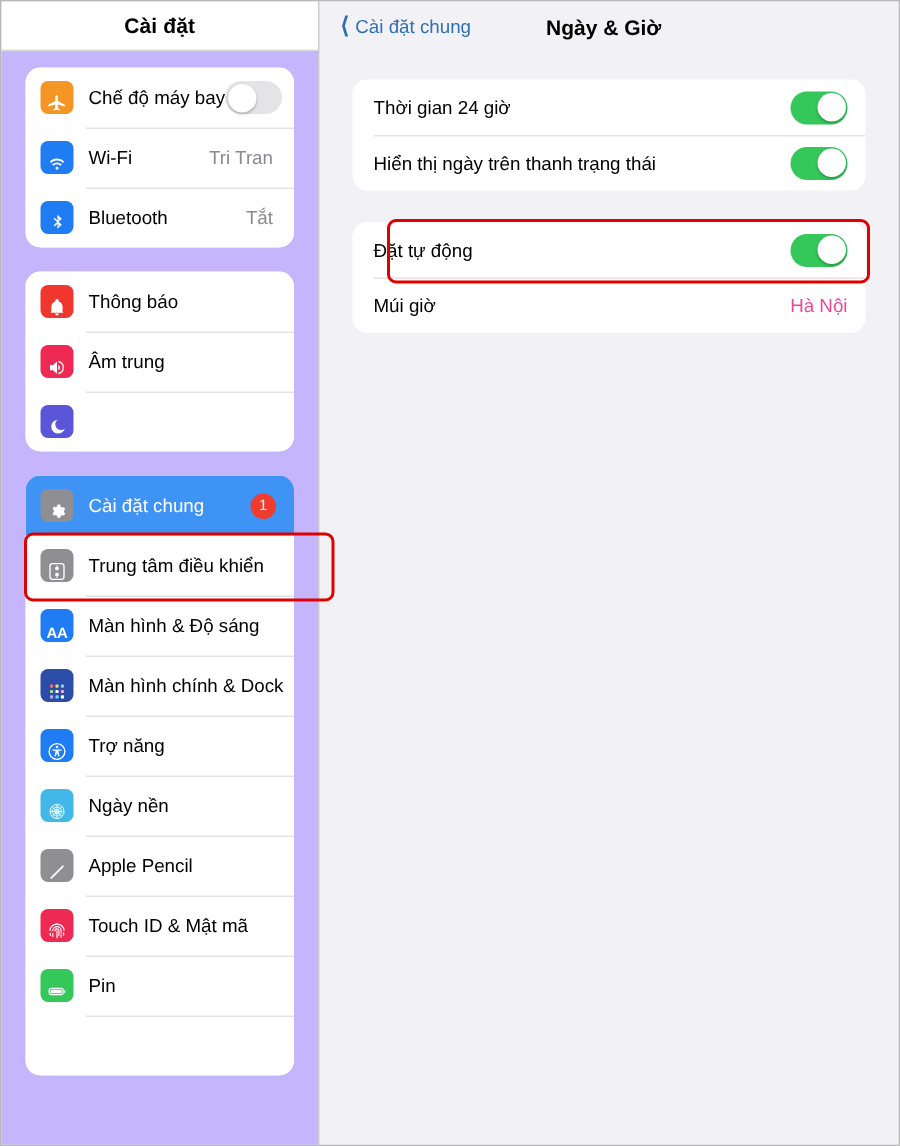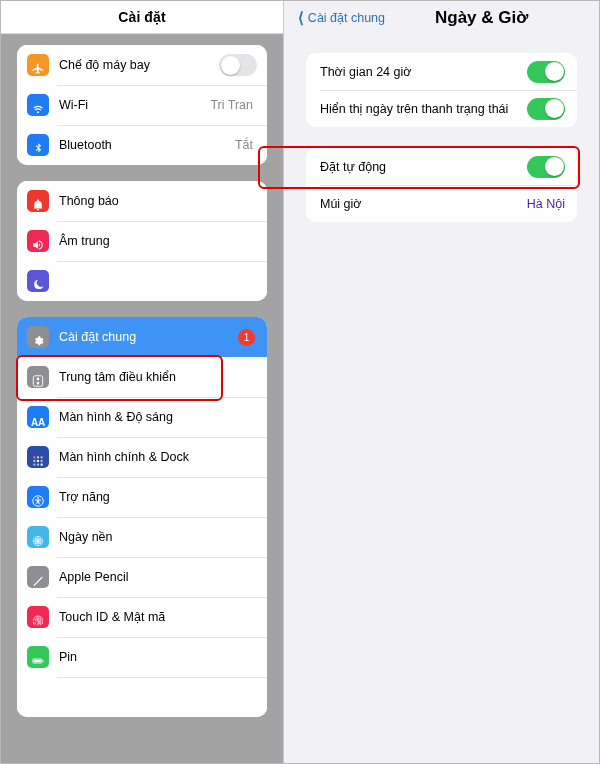--- a/index.html
+++ b/index.html
@@ -12,23 +12,23 @@
   #app {
     position: relative;
     width: 600px; height: 764px;
     display: flex;
     border: 1px solid #b8b8b8;
     background: #f2f2f6;
   }
 
   
   .sidebar {
-    width: 283px;
+    width: 212px;
     height: 100%;
-    background: #a3a3a3;
+    background: #c4b5fd;
     border-right: 1px solid #c9c9cf;
     display: flex;
     flex-direction: column;
   }
   .sidebar-header {
     height: 33px;
     background: #ffffff;
     display: flex;
     align-items: center;
     justify-content: center;
@@ -168,21 +168,21 @@
   }
   .chev {
     display: inline-block;
     margin-right: 4px;
     line-height: 1;
     font-size: 15px;
     font-weight: bold;
     color: #2f6fb5;
   }
   .detail-title {
-    font-size: 17px;
+    font-size: 14px;
     font-weight: bold;
     color: #000;
     margin-left: 50px;
   }
   .detail-body {
     flex: 1;
     padding: 19px 22px 0 22px;
   }
   .d-group {
     background: #ffffff;
@@ -199,21 +199,21 @@
     background: #fff;
   }
   .d-row + .d-row::before {
     content: "";
     position: absolute;
     left: 14px; right: 0; top: 0;
     height: 1px;
     background: #e3e3e6;
   }
   .d-label { font-size: 12.5px; color: #000; flex: 1; }
-  .d-value { font-size: 12.5px; color: #4c1d95; }
+  .d-value { font-size: 12.5px; color: #ec4899; }
 </style>
 </head>
 <body>
 
 <div id="app">
 
   <div class="sidebar">
     <div class="sidebar-header">
       <div class="sidebar-title">Cài đặt</div>
     </div>

